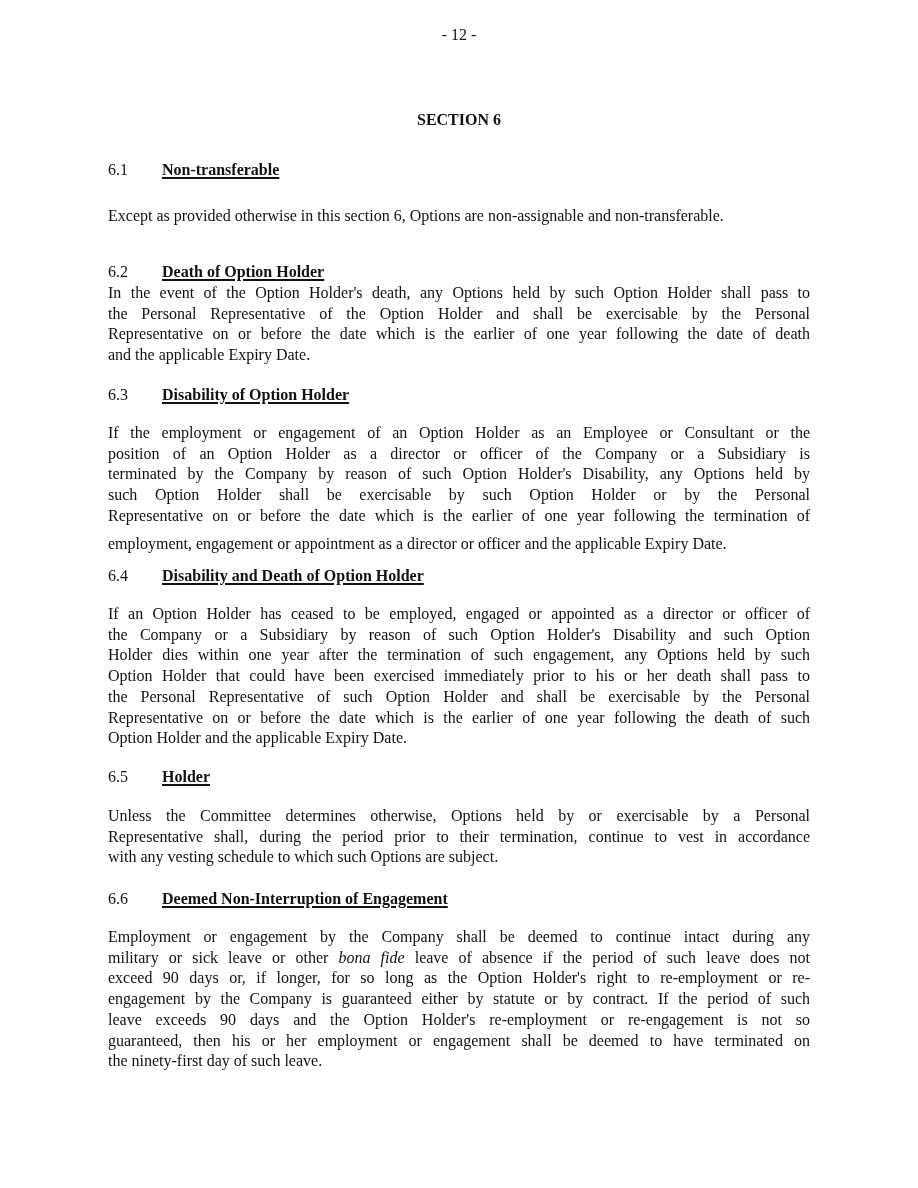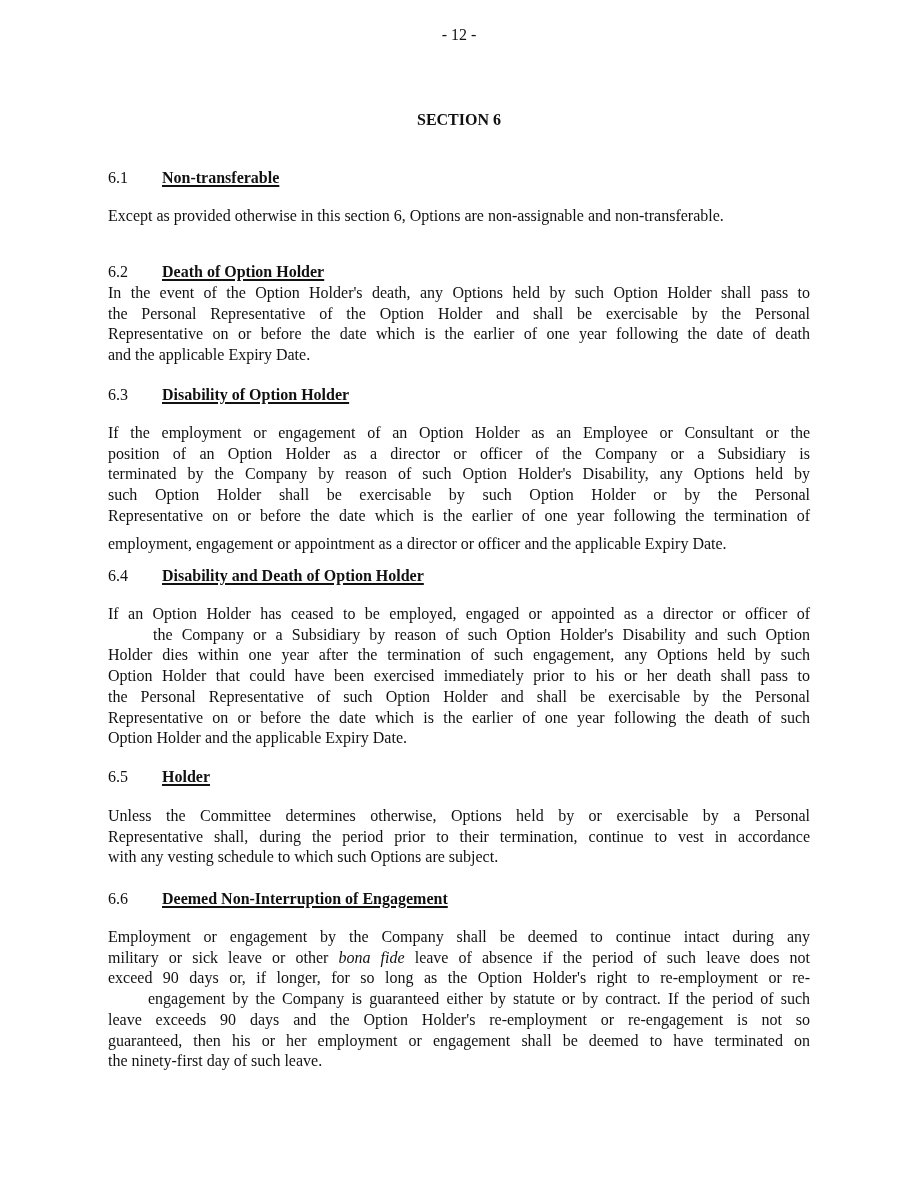--- a/index.html
+++ b/index.html
@@ -80,21 +80,21 @@
 <body>
 
 <div class="page">
 
   <div class="page-number">- 12 -</div>
 
   <div class="section-heading">
     <div>SECTION 6</div>
   </div>
 
-  <div class="clause-heading" style="top:168px;">
+  <div class="clause-heading" style="top:160px;">
     <span class="clause-num">6.1</span><span class="clause-title">Non-transferable</span>
   </div>
   <div class="clause-body" style="top:206px;">
     <span class="line last" style="white-space: pre;">Except as provided otherwise in this section 6, Options are non-assignable and non-transferable.</span>
   </div>
 
   <div class="clause-heading" style="top:262px;">
     <span class="clause-num">6.2</span><span class="clause-title">Death of Option Holder</span>
   </div>
   <div class="clause-body" style="top:283px;">
@@ -114,21 +114,21 @@
     <span class="line" style="white-space: pre;">such Option Holder shall be exercisable by such Option Holder or by the Personal</span>
     <span class="line" style="white-space: pre;">Representative on or before the date which is the earlier of one year following the termination of</span>
     <span class="line last" style="white-space: pre; margin-top: 7px;">employment, engagement or appointment as a director or officer and the applicable Expiry Date.</span>
   </div>
 
   <div class="clause-heading" style="top:566px;">
     <span class="clause-num">6.4</span><span class="clause-title">Disability and Death of Option Holder</span>
   </div>
   <div class="clause-body" style="top:604px;">
     <span class="line" style="white-space: pre;">If an Option Holder has ceased to be employed, engaged or appointed as a director or officer of</span>
-    <span class="line" style="white-space: pre; margin-left: 45px;">the Company or a Subsidiary by reason of such Option Holder's Disability and such Option</span>
+    <span class="line" style="white-space: pre;">the Company or a Subsidiary by reason of such Option Holder's Disability and such Option</span>
     <span class="line" style="white-space: pre;">Holder dies within one year after the termination of such engagement, any Options held by such</span>
     <span class="line" style="white-space: pre;">Option Holder that could have been exercised immediately prior to his or her death shall pass to</span>
     <span class="line" style="white-space: pre;">the Personal Representative of such Option Holder and shall be exercisable by the Personal</span>
     <span class="line" style="white-space: pre;">Representative on or before the date which is the earlier of one year following the death of such</span>
     <span class="line last" style="white-space: pre;">Option Holder and the applicable Expiry Date.</span>
   </div>
 
   <div class="clause-heading" style="top:767px;">
     <span class="clause-num">6.5</span><span class="clause-title">Holder</span>
   </div>
@@ -138,19 +138,19 @@
     <span class="line last" style="white-space: pre;">with any vesting schedule to which such Options are subject.</span>
   </div>
 
   <div class="clause-heading" style="top:889px;">
     <span class="clause-num">6.6</span><span class="clause-title">Deemed Non-Interruption of Engagement</span>
   </div>
   <div class="clause-body" style="top:927px;">
     <span class="line" style="white-space: pre;">Employment or engagement by the Company shall be deemed to continue intact during any</span>
     <span class="line" style="white-space: pre;"><span>military or sick leave or other </span><i>bona fide</i><span> leave of absence if the period of such leave does not</span></span>
     <span class="line" style="white-space: pre;">exceed 90 days or, if longer, for so long as the Option Holder's right to re-employment or re-</span>
-    <span class="line" style="white-space: pre; margin-left: 40px;">engagement by the Company is guaranteed either by statute or by contract. If the period of such</span>
+    <span class="line" style="white-space: pre;">engagement by the Company is guaranteed either by statute or by contract. If the period of such</span>
     <span class="line" style="white-space: pre;">leave exceeds 90 days and the Option Holder's re-employment or re-engagement is not so</span>
     <span class="line" style="white-space: pre;">guaranteed, then his or her employment or engagement shall be deemed to have terminated on</span>
     <span class="line last" style="white-space: pre;">the ninety-first day of such leave.</span>
   </div>
 
 </div>
 
 </body></html>

